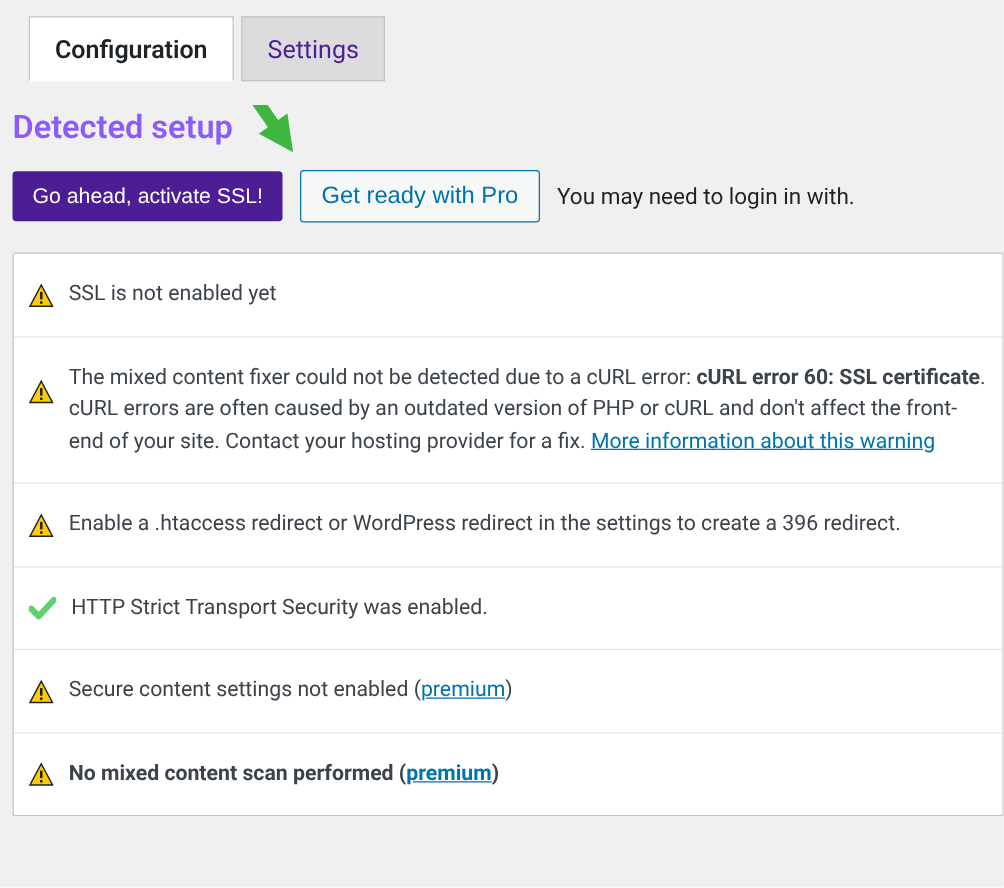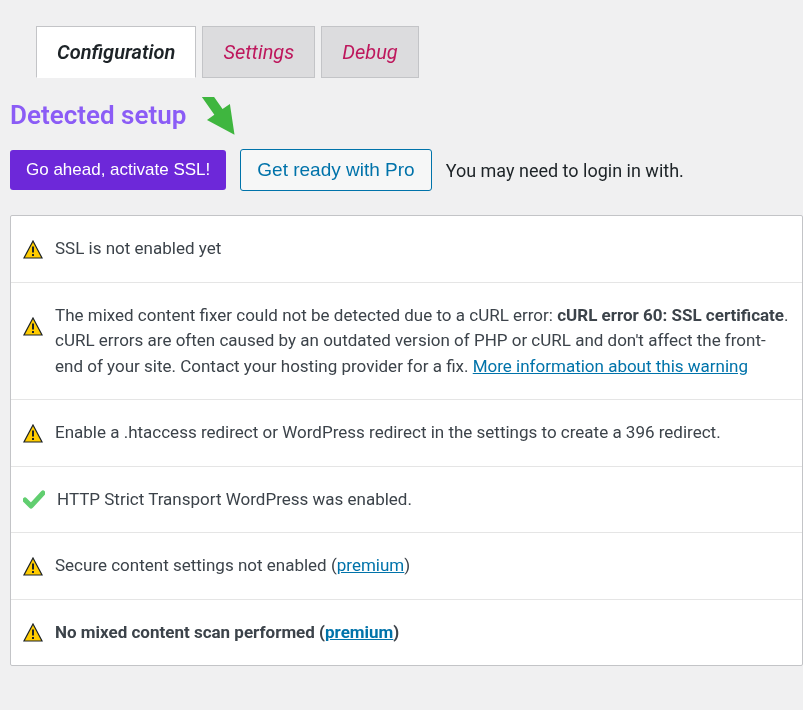--- a/index.html
+++ b/index.html
@@ -12,28 +12,27 @@
     font-size: 16px;
     line-height: 1.5;
     width: 803px;
     overflow: hidden;
   }
   .wrapper {
     padding: 0 0 0 10px;
   }
   .tabs {
     display: flex;
-    margin: 16px;
+    margin: 3px;
     padding: 10px 0 0 10px;
-    font-style: italic;
   }
   .tab {
     padding: 10px 20px;
     font-size: 20px;
-    color: #be185d;
+    color: #4c1d95;
     background: #dcdcde;
     border: 1px solid #c3c4c7;
     margin-right: 6px;
     cursor: pointer;
     font-weight: 400;
   }
   .tab.active {
     background: #fff;
     color: #1d2327;
     border-bottom: 1px solid #fff;
@@ -46,21 +45,21 @@
     color: #8b5cf6;
   }
   .action-row {
     display: flex;
     align-items: center;
     gap: 14px;
     position: relative;
     margin-bottom: 24px;
   }
   .btn-primary {
-    background: #6d28d9;
+    background: #4c1d95;
     color: #fff;
     border: none;
     padding: 10px 16px;
     font-size: 17px;
     border-radius: 3px;
     cursor: pointer;
   }
   .btn-secondary {
     background: #f6f7f7;
     color: #0073aa;
@@ -110,21 +109,20 @@
   a.link { color: #0073aa; text-decoration: underline; cursor: pointer; }
 </style>
 </head>
 <body>
 
 <div class="wrapper">
 
   <div class="tabs">
     <div class="tab active">Configuration</div>
     <div class="tab">Settings</div>
-    <div class="tab">Debug</div>
   </div>
 
   <h2 class="heading">Detected setup</h2>
 
   <div class="action-row">
     <div class="arrow-wrap">
       <svg width="80" height="78" viewBox="0 0 80 78">
         <g transform="translate(40 10) rotate(145)">
           <polygon points="0,-34 14,-6 5,-6 5,20 -5,20 -5,-6 -14,-6" fill="#3fb63f"></polygon>
         </g>
@@ -171,21 +169,21 @@
       </span>
       <span class="row-text">Enable a .htaccess redirect or WordPress redirect in the settings to create a 396 redirect.</span>
     </div>
 
     <div class="row">
       <span class="icon-cell">
         <svg width="22" height="20" viewBox="0 0 22 20">
             <path d="M2 10 L8 16 L20 3" stroke="#61ce70" stroke-width="5" fill="none" stroke-linecap="round" stroke-linejoin="round"></path>
           </svg>
       </span>
-      <span class="row-text">HTTP Strict Transport WordPress was enabled.</span>
+      <span class="row-text">HTTP Strict Transport Security was enabled.</span>
     </div>
 
     <div class="row">
       <span class="icon-cell">
         <svg width="20" height="20" viewBox="0 0 20 20">
             <polygon points="10,1 19,18 1,18" fill="#ffcc00" stroke="#1d2327" stroke-width="1.2"></polygon>
             <rect x="9" y="6.5" width="2" height="6" fill="#1d2327"></rect>
             <rect x="9" y="14" width="2" height="2" fill="#1d2327"></rect>
           </svg>
       </span>

